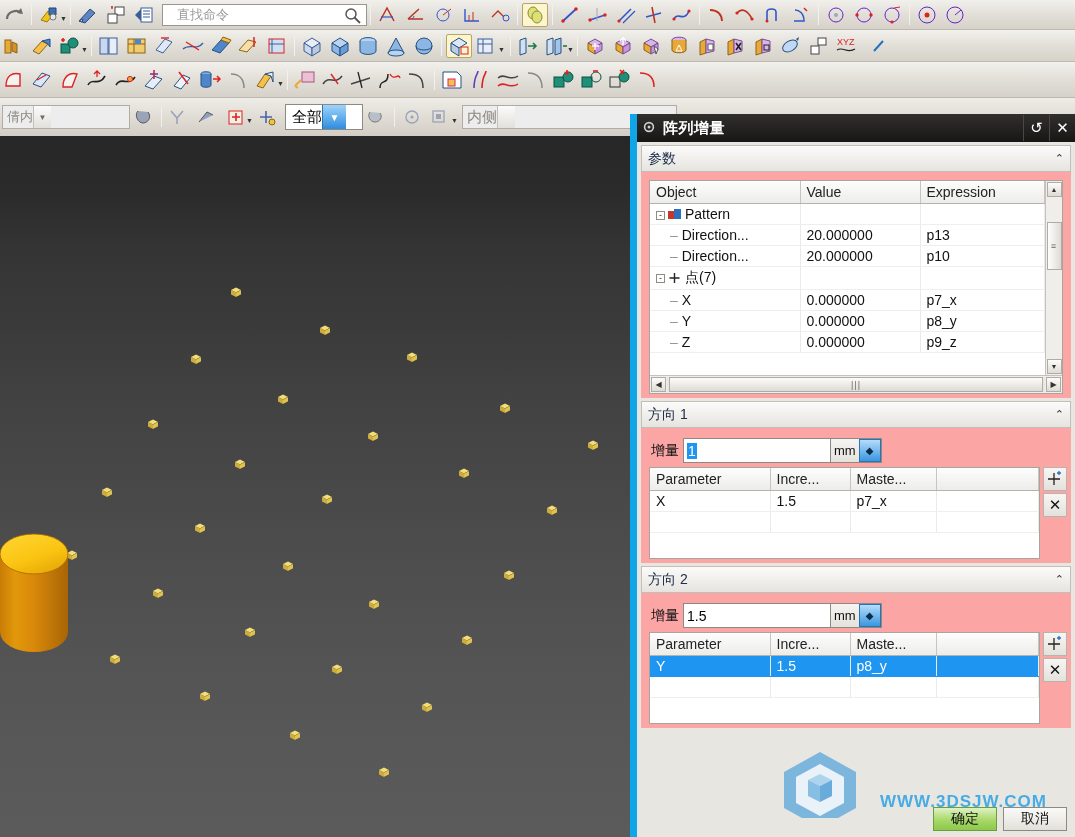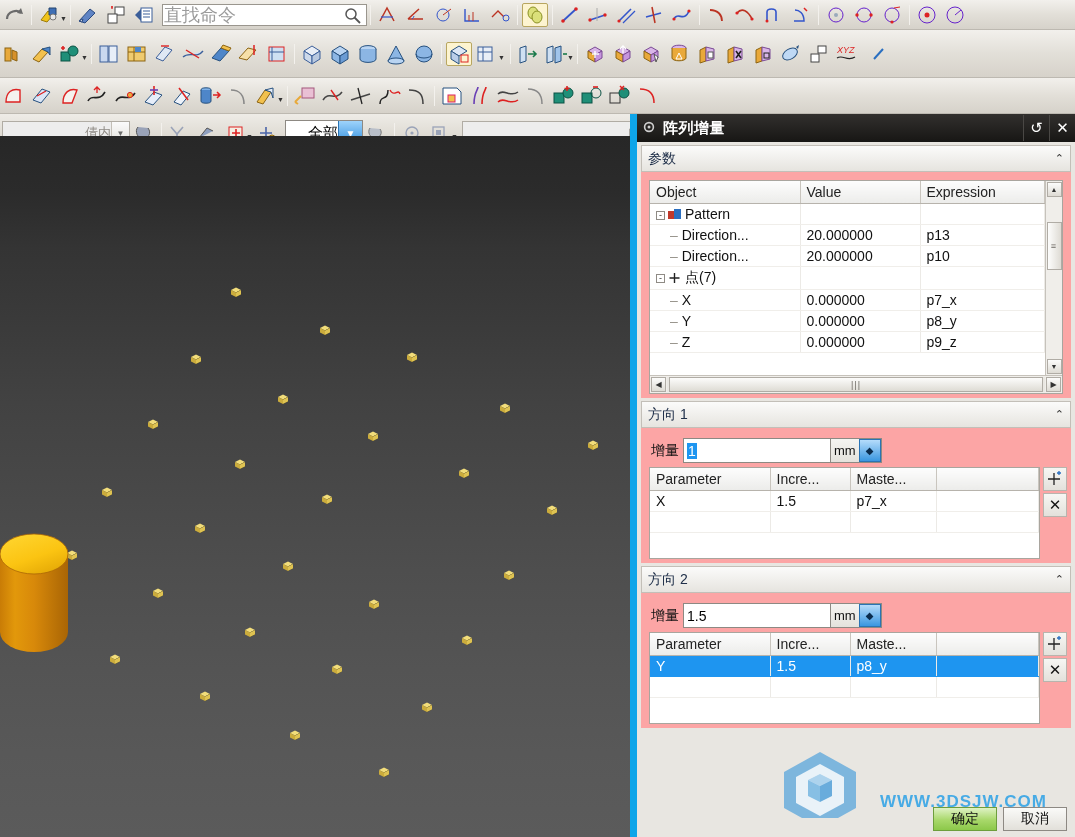--- a/index.html
+++ b/index.html
@@ -16,21 +16,21 @@
     position: absolute; left: 0; top: 0; width: 1075px; height: 136px;
     background: linear-gradient(180deg,#eceae4 0%, #dcd8d0 55%, #cdc9c0 100%);
     border-bottom: 1px solid #9a968e;
   }
   .trow {
     position: relative; width: 100%; height: 30px;
     display: flex; align-items: center;
     border-bottom: 1px solid #bdb9b1;
     background: linear-gradient(180deg,#f2f0ec 0%, #e2dfd8 50%, #d6d2ca 100%);
   }
-  .trow.r2 { height: 48px; font-style: italic; }
+  .trow.r2 { height: 32px; }
   .trow.r3 { height: 36px; }
   .trow.r4 { height: 38px; border-bottom: none;
     background: linear-gradient(180deg,#eeece7 0%,#dedad2 60%,#d2cec6 100%); }
   .tbtn {
     width: 26px; height: 24px; margin: 0 1px;
     display: inline-flex; align-items: center; justify-content: center;
     position: relative; flex: 0 0 auto;
   }
   .tbtn.wide { width: 32px; }
   .tsep {
@@ -39,27 +39,27 @@
   }
   .caret { font-size: 7px; color: #333; margin-left: -3px; margin-top: 7px; }
   .tbtn.sel { background: #fdf4d0; border: 1px solid #b8a660; border-radius: 2px; }
 
   
   .searchbox {
     position: relative; width: 205px; height: 22px; margin-left: 4px;
     background: #fff; border: 1px solid #9a968e; flex: 0 0 auto;
     display: flex; align-items: center;
   }
-  .searchbox .ph { font-size: 18px; color: #9b9b9b; margin-left: 1px; text-align: right; }
+  .searchbox .ph { font-size: 13px; color: #9b9b9b; margin-left: 14px; text-align: right; }
   .searchbox .mag { position: absolute; right: 4px; top: 2px; }
 
   
   .combo {
     height: 24px; background: #ededed; border: 1px solid #b0aca4;
-    display: flex; align-items: center; justify-content: flex-end;
+    display: flex; align-items: center; justify-content: flex-start;
     flex: 0 0 auto; color: #8e8a84; font-size: 13px;
   }
   .combo .lbl { padding-left: 4px; white-space: nowrap; overflow: hidden; }
   .combo .arrow {
     width: 18px; height: 22px; display:flex; align-items:center; justify-content:center;
     background: linear-gradient(180deg,#fbfbfb,#e2e0db); border-left: 1px solid #c3bfb7;
     font-size: 8px; color: #6b6b6b;
   }
   .combo.enabled { background:#fff; color:#000; border-color:#8d8983; }
   .combo.enabled .arrow {

